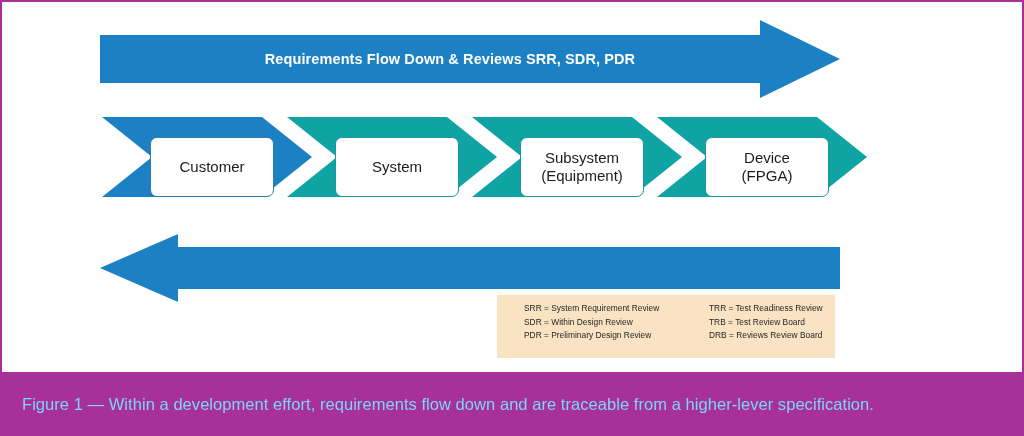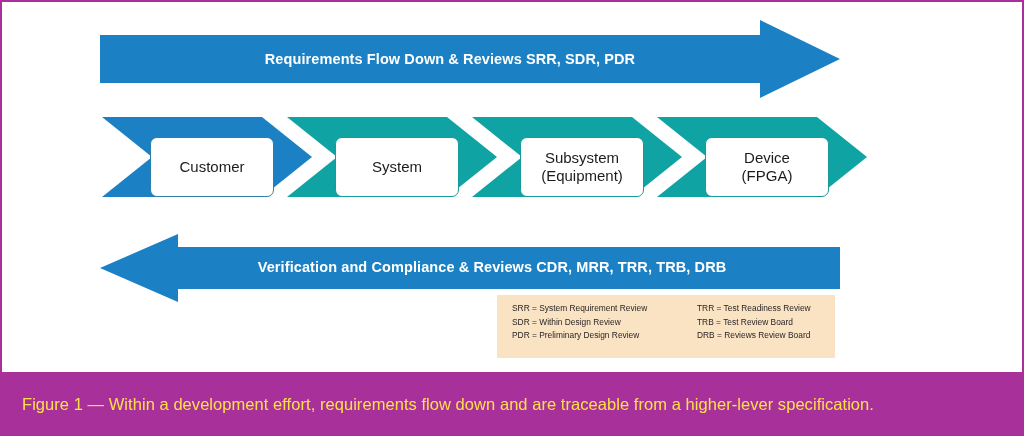--- a/index.html
+++ b/index.html
@@ -76,32 +76,32 @@
     display:flex;
   }
   .legend-col{
     flex:0 0 auto;
     font-size:8.4px;
     color:#231f20;
     line-height:1.62;
   }
   #legend-col-left{margin-left:15px;width:180px;}
   #legend-col-right{margin-left:5px;width:150px;}
-  .legend-row{white-space:nowrap;}
+  .legend-row{white-space:nowrap;margin-left:12px;}
 
   
   #caption-bar{
     position:absolute;
     left:0;top:373px;
     width:1024px;height:63px;
     background:#a8309a;
     display:flex;align-items:center;
   }
   #caption-text{
-    color:#fde047;
+    color:#7dd3fc;
     font-size:16.5px;
     margin-left:22px;
     white-space:nowrap;
     letter-spacing:.05px;
   }
 </style>
 </head>
 <body>
 
 <div id="figure">
@@ -167,21 +167,20 @@
           <span>(FPGA)</span>
         </span>
       </div>
     </div>
 
     <div class="banner-arrow" id="bottom-arrow">
       <svg width="740" height="68" viewBox="0 0 740 68">
         <polygon points="0,34 78,0 78,13 740,13 740,55 78,55 78,68" fill="#1b80c4"></polygon>
       </svg>
     </div>
-    <div class="banner-label" id="bottom-arrow-label">Verification and Compliance &amp; Reviews CDR, MRR, TRR, TRB, DRB</div>
 
     <div id="legend">
       <div class="legend-col" id="legend-col-left">
         <div class="legend-row">SRR = System Requirement Review</div>
         <div class="legend-row">SDR = Within Design Review</div>
         <div class="legend-row">PDR = Preliminary Design Review</div>
       </div>
       <div class="legend-col" id="legend-col-right">
         <div class="legend-row">TRR = Test Readiness Review</div>
         <div class="legend-row">TRB = Test Review Board</div>

